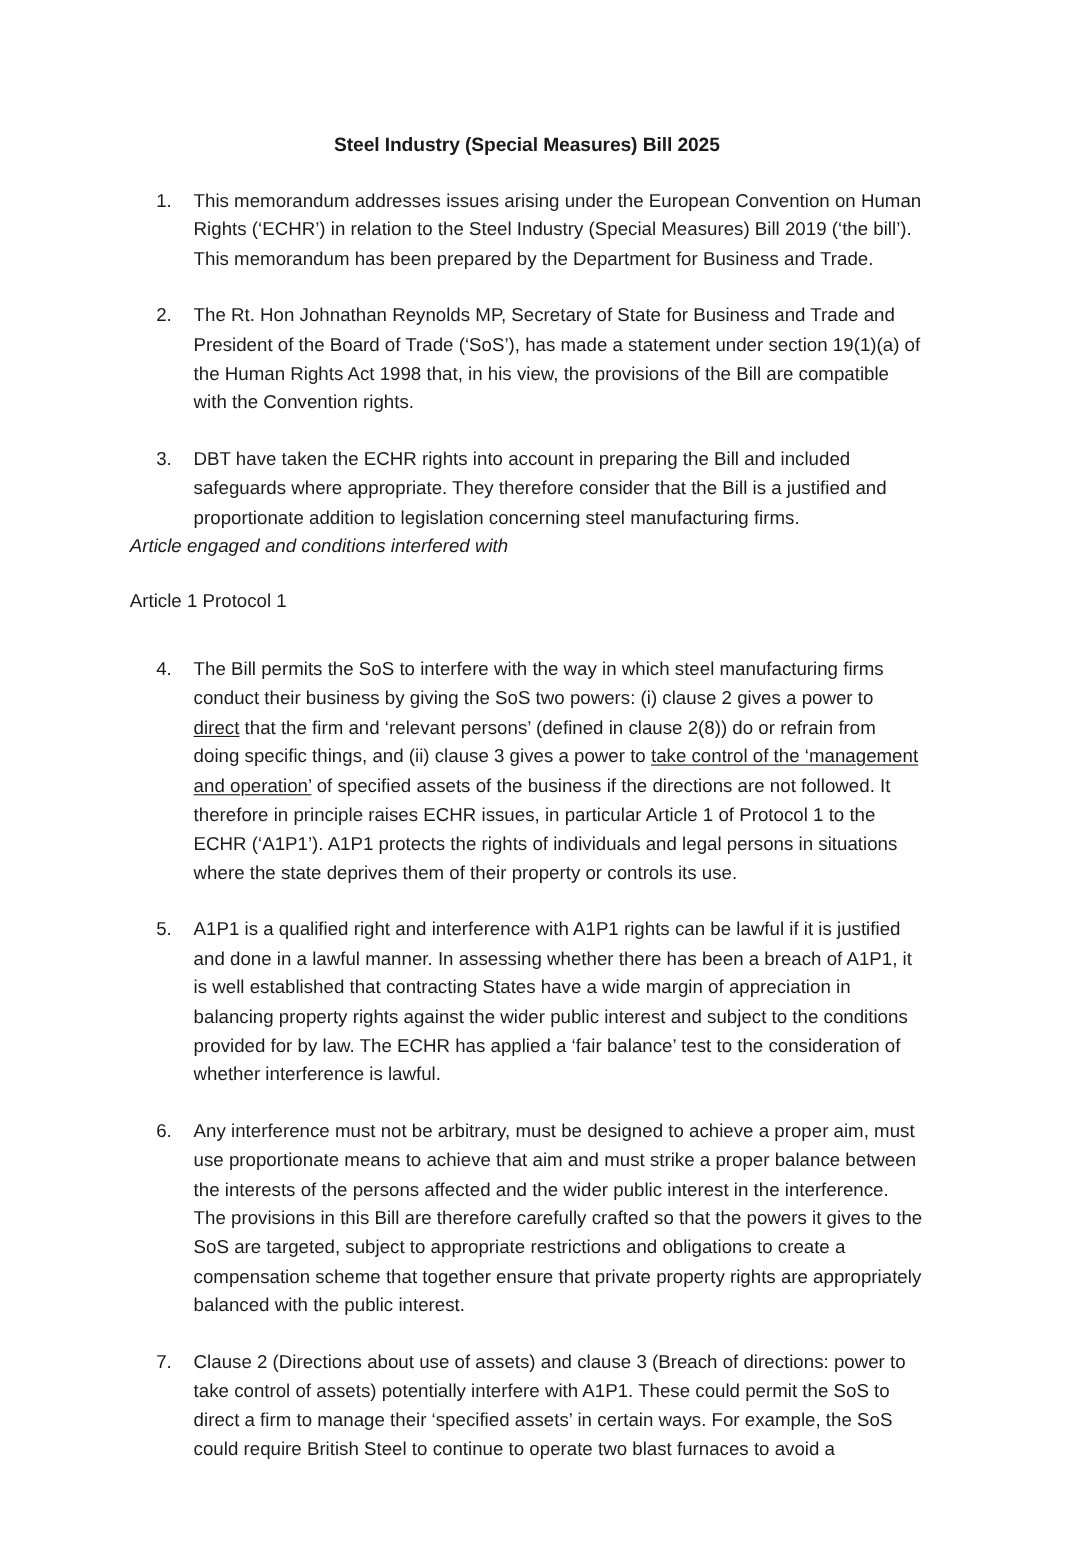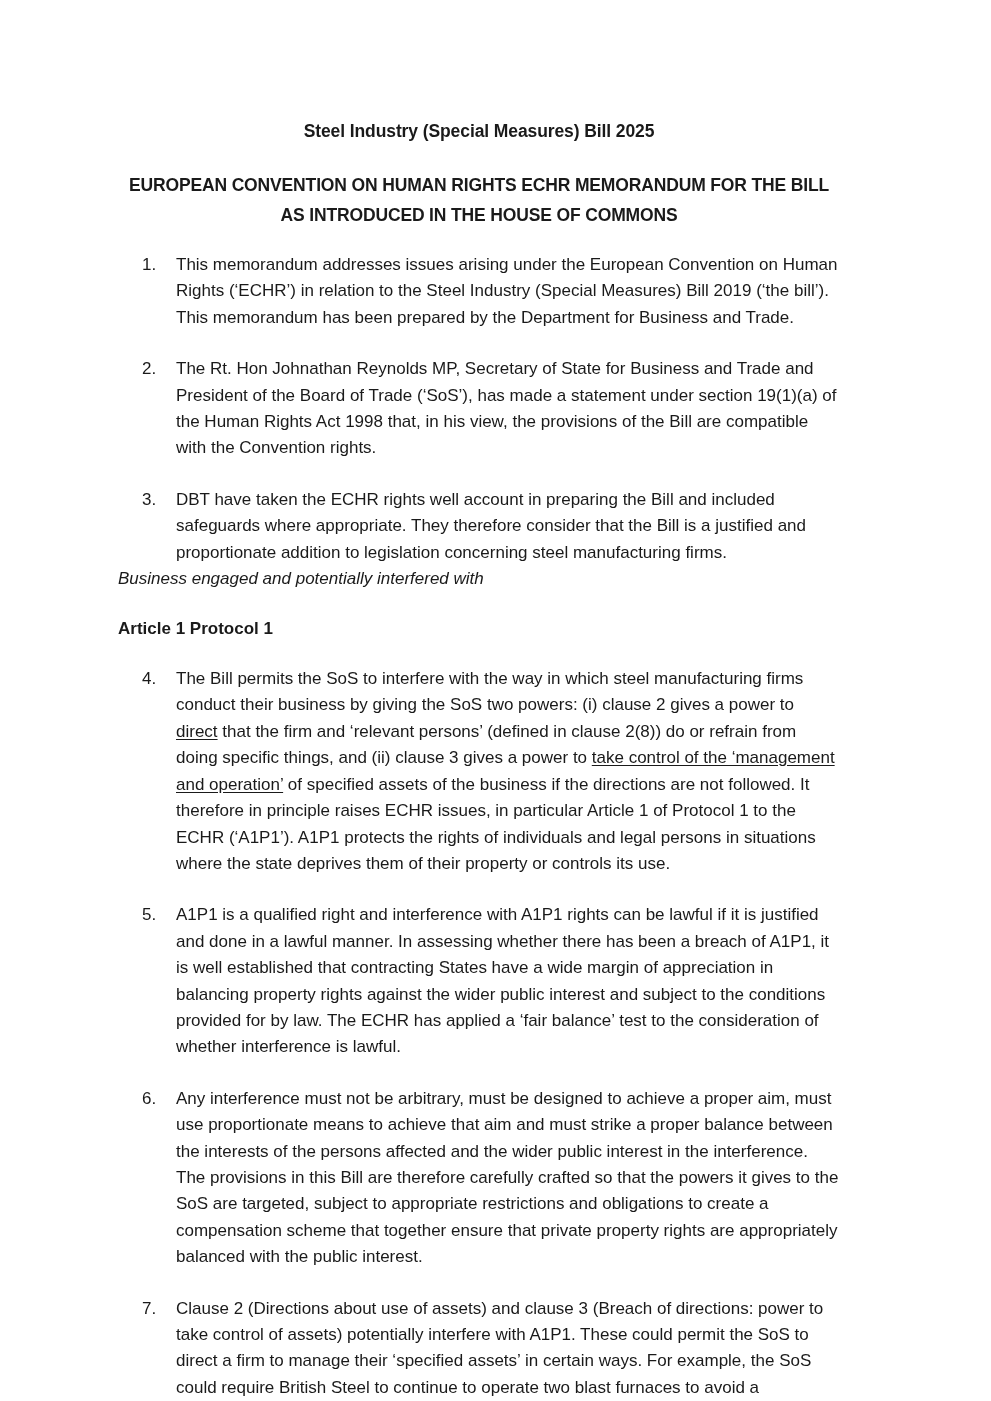--- a/index.html
+++ b/index.html
@@ -51,23 +51,23 @@
   .section-heading-italic {
     font-size: 17px;
     font-style: italic;
     font-weight: normal;
     line-height: 26px;
     margin: 0 0 24px 0;
   }
 
   .section-heading-bold {
     font-size: 17px;
-    font-weight: bold;
+    font-weight: normal;
     line-height: 26px;
-    margin: 0 0 24px 0;
+    margin: 0 0 36px 0;
   }
 
   
   .para-list {
     margin: 0;
     padding: 0;
     list-style: none;
   }
 
   .para-item {
@@ -103,38 +103,37 @@
     text-align: right;
   }
 </style>
 </head>
 <body>
 
 <div class="page">
 
   <h1 class="doc-title">Steel Industry (Special Measures) Bill 2025</h1>
 
-  <h2 class="doc-subtitle">EUROPEAN CONVENTION ON HUMAN RIGHTS ECHR MEMORANDUM FOR THE BILL AS INTRODUCED IN THE HOUSE OF COMMONS</h2>
 
   <ol class="para-list" id="intro-list">
       <li class="para-item">
         <span class="para-num">1.</span>
         <span class="para-text">This memorandum addresses issues arising under the European Convention on Human Rights (‘ECHR’) in relation to the Steel Industry (Special Measures) Bill 2019 (‘the bill’). This memorandum has been prepared by the Department for Business and Trade.</span>
       </li>
       <li class="para-item">
         <span class="para-num">2.</span>
         <span class="para-text">The Rt. Hon Johnathan Reynolds MP, Secretary of State for Business and Trade and President of the Board of Trade (‘SoS’), has made a statement under section 19(1)(a) of the Human Rights Act 1998 that, in his view, the provisions of the Bill are compatible with the Convention rights.</span>
       </li>
       <li class="para-item">
         <span class="para-num">3.</span>
-        <span class="para-text">DBT have taken the ECHR rights well account in preparing the Bill and included safeguards where appropriate. They therefore consider that the Bill is a justified and proportionate addition to legislation concerning steel manufacturing firms.</span>
+        <span class="para-text">DBT have taken the ECHR rights into account in preparing the Bill and included safeguards where appropriate. They therefore consider that the Bill is a justified and proportionate addition to legislation concerning steel manufacturing firms.</span>
       </li>
     </ol>
 
-  <p class="section-heading-italic">Business engaged and potentially interfered with</p>
+  <p class="section-heading-italic">Article engaged and conditions interfered with</p>
 
   <p class="section-heading-bold">Article 1 Protocol 1</p>
 
   <ol class="para-list" id="a1p1-list">
       <li class="para-item">
         <span class="para-num">4.</span>
         <span class="para-text"><span>The Bill permits the SoS to interfere with the way in which steel manufacturing firms conduct their business by giving the SoS two powers:  (i) clause 2 gives a power to </span><u>direct</u><span> that the firm and ‘relevant persons’ (defined in clause 2(8)) do or refrain from doing specific things, and (ii) clause 3 gives a power to </span><u>take control of the ‘management and operation’</u><span> of specified assets of the business if the directions are not followed.  It therefore in principle raises ECHR issues, in particular Article 1 of Protocol 1 to the ECHR (‘A1P1’).  A1P1 protects the rights of individuals and legal persons in situations where the state deprives them of their property or controls its use.</span></span>
       </li>
       <li class="para-item">
         <span class="para-num">5.</span>

